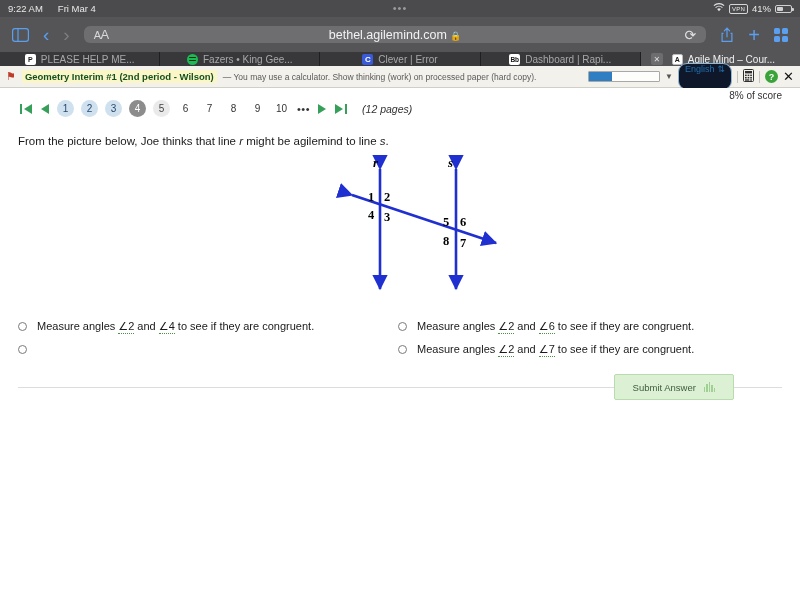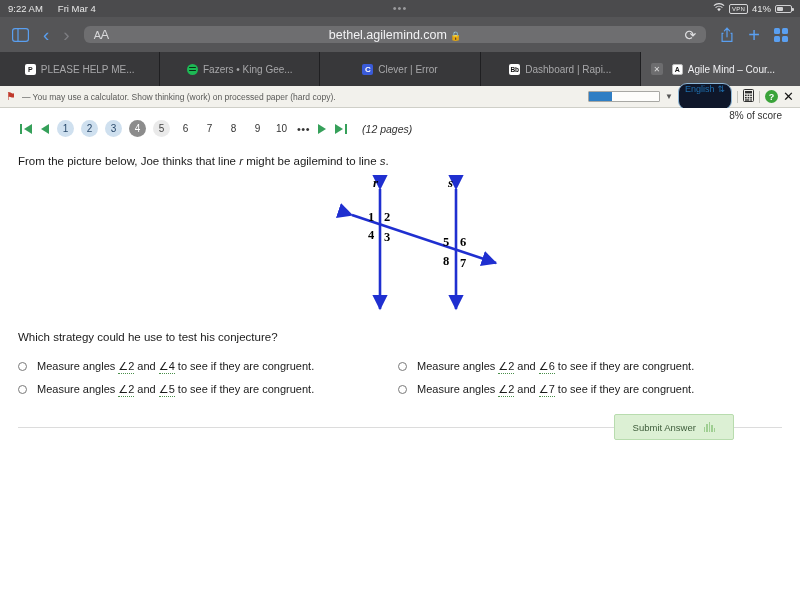--- a/index.html
+++ b/index.html
@@ -76,21 +76,21 @@
     pointer-events: none;
   }
   .lock { font-size: 9px; margin-left: 3px; }
   .reload { margin-left: auto; color: #e0e0e2; font-size: 14px; }
   .plus { color: #5a9ff0; font-size: 20px; line-height: 1; }
   .tabs-grid { display: grid; grid-template-columns: 1fr 1fr; grid-template-rows: 1fr 1fr; gap: 2px; width: 14px; height: 14px; }
   .tabs-grid span { background: #5a9ff0; border-radius: 1.5px; }
 
   
   .tab-strip {
-    height: 34px;
+    height: 14px;
     background: #2e2e30;
     display: flex;
     align-items: stretch;
   }
   .btab {
     flex: 1 1 0;
     min-width: 0;
     display: flex;
     align-items: center;
     gap: 5px;
@@ -317,20 +317,21 @@
   </div>
   <div class="btab active">
     <span class="tab-close">✕</span>
     <span class="fav fav-a">A</span>
     <span class="btab-title">Agile Mind – Cour...</span>
   </div>
 </div>
 
 <div class="app-header">
   <span class="flag-icon">⚑</span>
+  <span class="assign-title">Geometry Interim #1 (2nd period - Wilson)</span>
   <span class="assign-note">— You may use a calculator. Show thinking (work) on processed paper (hard copy).</span>
 
   <div class="progress-wrap">
     <div class="progress-bar">
       <div class="progress-fill" style="width: 33%;"></div>
     </div>
     <span class="caret-dn">▼</span>
     <div class="lang-select">
       <span>English</span>
       <span>⇅</span>
@@ -425,34 +426,32 @@
       <text x="366" y="68" font-family="'Liberation Serif', serif" font-size="12.5" font-weight="bold" fill="#000">3</text>
       <text x="350" y="66" font-family="'Liberation Serif', serif" font-size="12.5" font-weight="bold" fill="#000">4</text>
 
       <text x="425" y="73" font-family="'Liberation Serif', serif" font-size="12.5" font-weight="bold" fill="#000">5</text>
       <text x="442" y="73" font-family="'Liberation Serif', serif" font-size="12.5" font-weight="bold" fill="#000">6</text>
       <text x="442" y="94" font-family="'Liberation Serif', serif" font-size="12.5" font-weight="bold" fill="#000">7</text>
       <text x="425" y="92" font-family="'Liberation Serif', serif" font-size="12.5" font-weight="bold" fill="#000">8</text>
     </svg>
   </div>
 
-  <div class="q-prompt">Which strategy could he use to test his conjecture?</div>
 
   <div class="options">
     <div class="opt">
       <span class="radio"></span>
       <span class="opt-text"><span>Measure angles </span><span class="ang">∠2</span><span> and </span><span class="ang">∠4</span><span> to see if they are congruent.</span></span>
     </div>
     <div class="opt">
       <span class="radio"></span>
       <span class="opt-text"><span>Measure angles </span><span class="ang">∠2</span><span> and </span><span class="ang">∠6</span><span> to see if they are congruent.</span></span>
     </div>
     <div class="opt">
       <span class="radio"></span>
-      <span class="opt-text"><span>Measure angles </span><span class="ang">∠2</span><span> and </span><span class="ang">∠5</span><span> to see if they are congruent.</span></span>
     </div>
     <div class="opt">
       <span class="radio"></span>
       <span class="opt-text"><span>Measure angles </span><span class="ang">∠2</span><span> and </span><span class="ang">∠7</span><span> to see if they are congruent.</span></span>
     </div>
   </div>
 
   <div class="submit-row">
     <div class="rule"></div>
     <div class="submit-btn">

